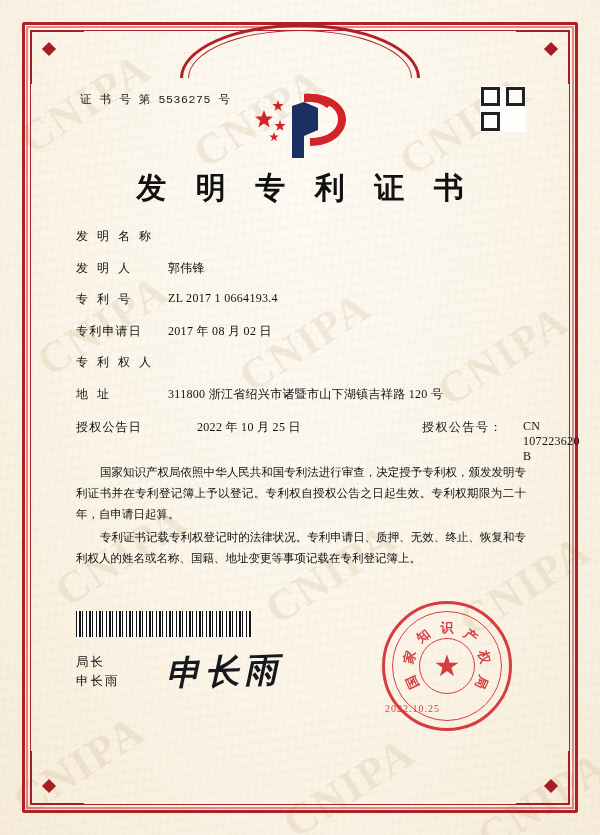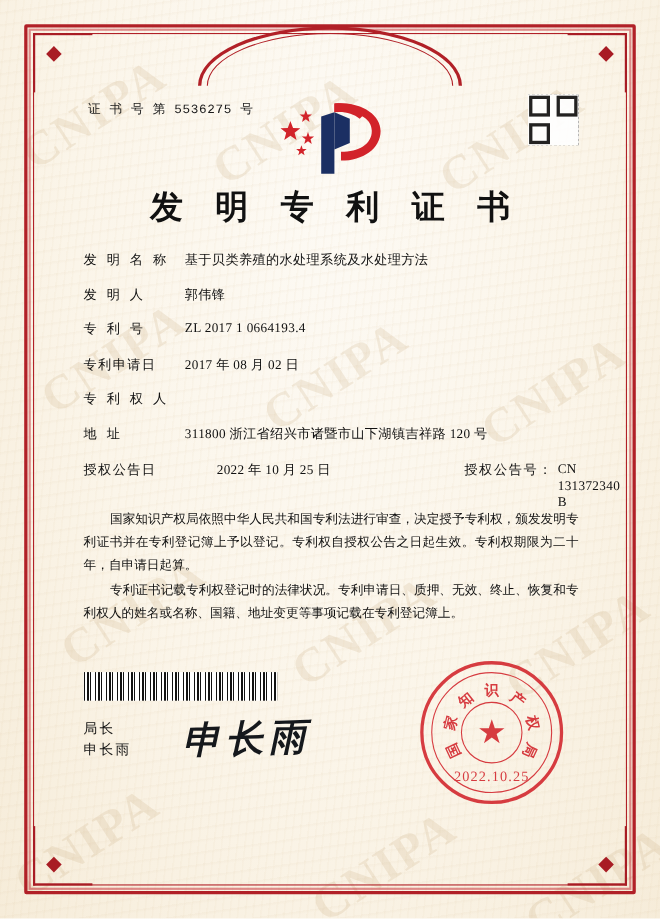--- a/index.html
+++ b/index.html
@@ -215,21 +215,21 @@
   }
   .field-row.two-col .field-value {
     flex: 0 0 auto;
     width: 225px;
     margin-left: 29px;
   }
   .field-label-2 {
     flex: 0 0 auto;
     letter-spacing: 1.5px;
     white-space: nowrap;
-    margin-right: 4px;
+    margin-right: 20px;
   }
   .field-value-2 {
     flex: 1;
     letter-spacing: .3px;
   }
 
   
   .paras {
     position: absolute;
     left: 28px;
@@ -328,24 +328,24 @@
   .seal-text span {
     position: absolute;
     left: 50%;
     top: 50%;
     transform-origin: 0 0;
   }
   .seal-year {
     position: absolute;
     left: 0; right: 0;
     bottom: 14px;
-    text-align: center;
+    text-align: left;
     color: #d2232a;
     font-family: "Liberation Serif", serif;
-    font-size: 13px;
+    font-size: 10px;
     letter-spacing: 1px;
   }
 
   
   .page-num {
     position: absolute;
     left: 0; right: 0;
     bottom: 18px;
     text-align: center;
     font-family: "Liberation Serif", serif;
@@ -423,21 +423,20 @@
           <polygon points="28,44 29.2,47.4 32.8,47.5 29.9,49.7 30.9,53.2 28,51.1 25.1,53.2 26.1,49.7 23.2,47.5 26.8,47.4"></polygon>
         </g>
       </svg>
     </div>
 
     <div class="doc-title">发 明 专 利 证 书</div>
 
     <div class="fields">
       <div class="field-row">
         <div class="field-label">发 明 名 称</div>
-        <div class="field-value">基于贝类养殖的水处理系统及水处理方法</div>
       </div>
       <div class="field-row">
         <div class="field-label">发 明 人</div>
         <div class="field-value">郭伟锋</div>
       </div>
       <div class="field-row">
         <div class="field-label">专 利 号</div>
         <div class="field-value">ZL 2017 1 0664193.4</div>
       </div>
       <div class="field-row">
@@ -448,21 +447,21 @@
         <div class="field-label">专 利 权 人</div>
       </div>
       <div class="field-row">
         <div class="field-label">地    址</div>
         <div class="field-value">311800 浙江省绍兴市诸暨市山下湖镇吉祥路 120 号</div>
       </div>
       <div class="field-row two-col" style="margin-top:16px;font-family:Liberation Serif, serif;">
         <div class="field-label tight">授权公告日</div>
         <div class="field-value">2022 年 10 月 25 日</div>
         <div class="field-label-2">授权公告号：</div>
-        <div class="field-value-2">CN 131372340 B</div>
+        <div class="field-value-2">CN 107223620 B</div>
       </div>
     </div>
 
     <div class="paras">
       <p>国家知识产权局依照中华人民共和国专利法进行审查，决定授予专利权，颁发发明专利证书并在专利登记簿上予以登记。专利权自授权公告之日起生效。专利权期限为二十年，自申请日起算。</p>
       <p>专利证书记载专利权登记时的法律状况。专利申请日、质押、无效、终止、恢复和专利权人的姓名或名称、国籍、地址变更等事项记载在专利登记簿上。</p>
     </div>
 
     <div class="barcode"></div>
 

